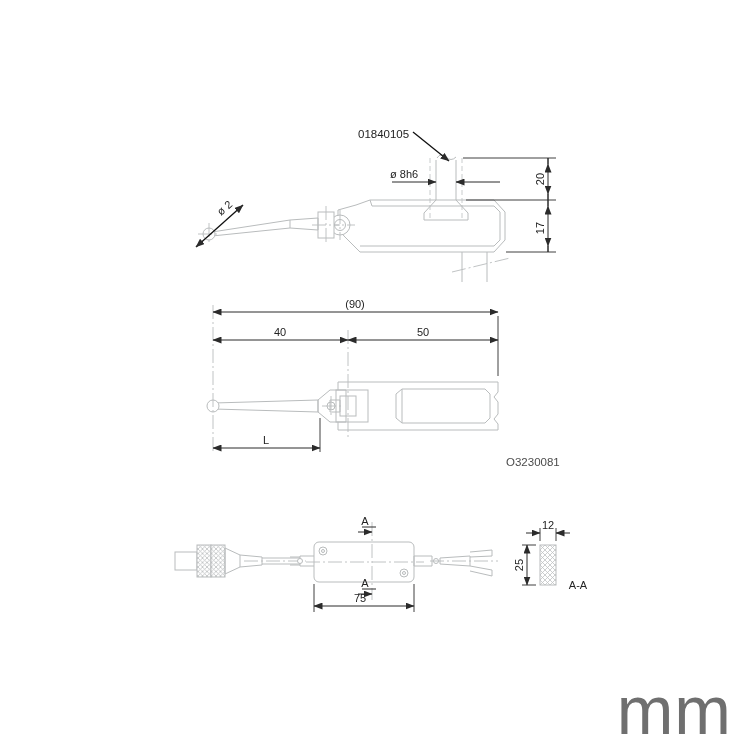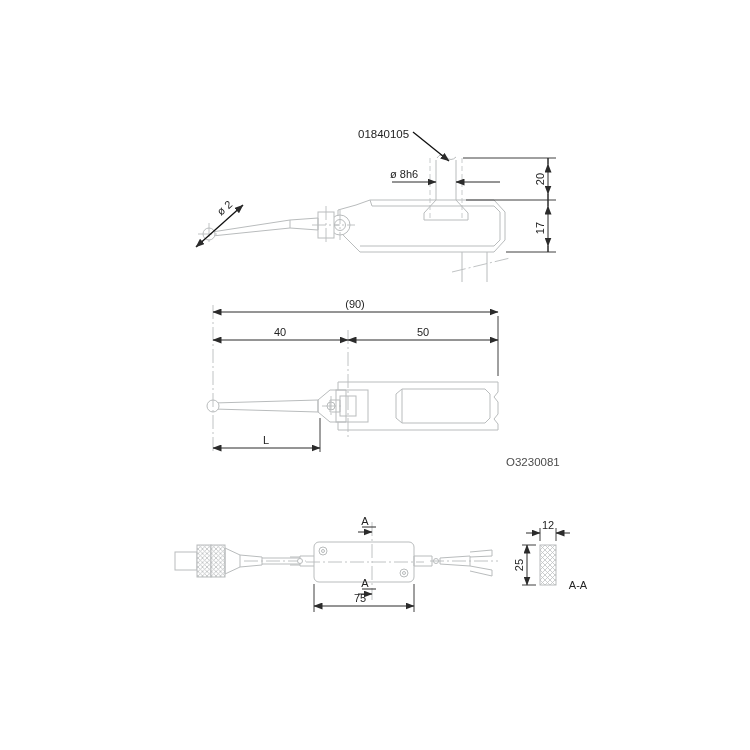--- a/index.html
+++ b/index.html
@@ -334,13 +334,14 @@
         <path class="ext-line" d="M536,545 L522,545"></path>
         <path class="ext-line" d="M536,585 L522,585"></path>
         <path class="dim-line" d="M527,545 L527,585" marker-start="url(#arrOut)" marker-end="url(#arrIn)"></path>
         <text class="dim-text" x="523" y="565" transform="rotate(-90 523 565)" text-anchor="middle">25</text>
       </g>
 
       <text class="sec-text" x="578" y="589" text-anchor="middle">A-A</text>
     </g>
   </svg>
 
+  <div class="units-label">mm</div>
 </div>
 
 </body></html>

